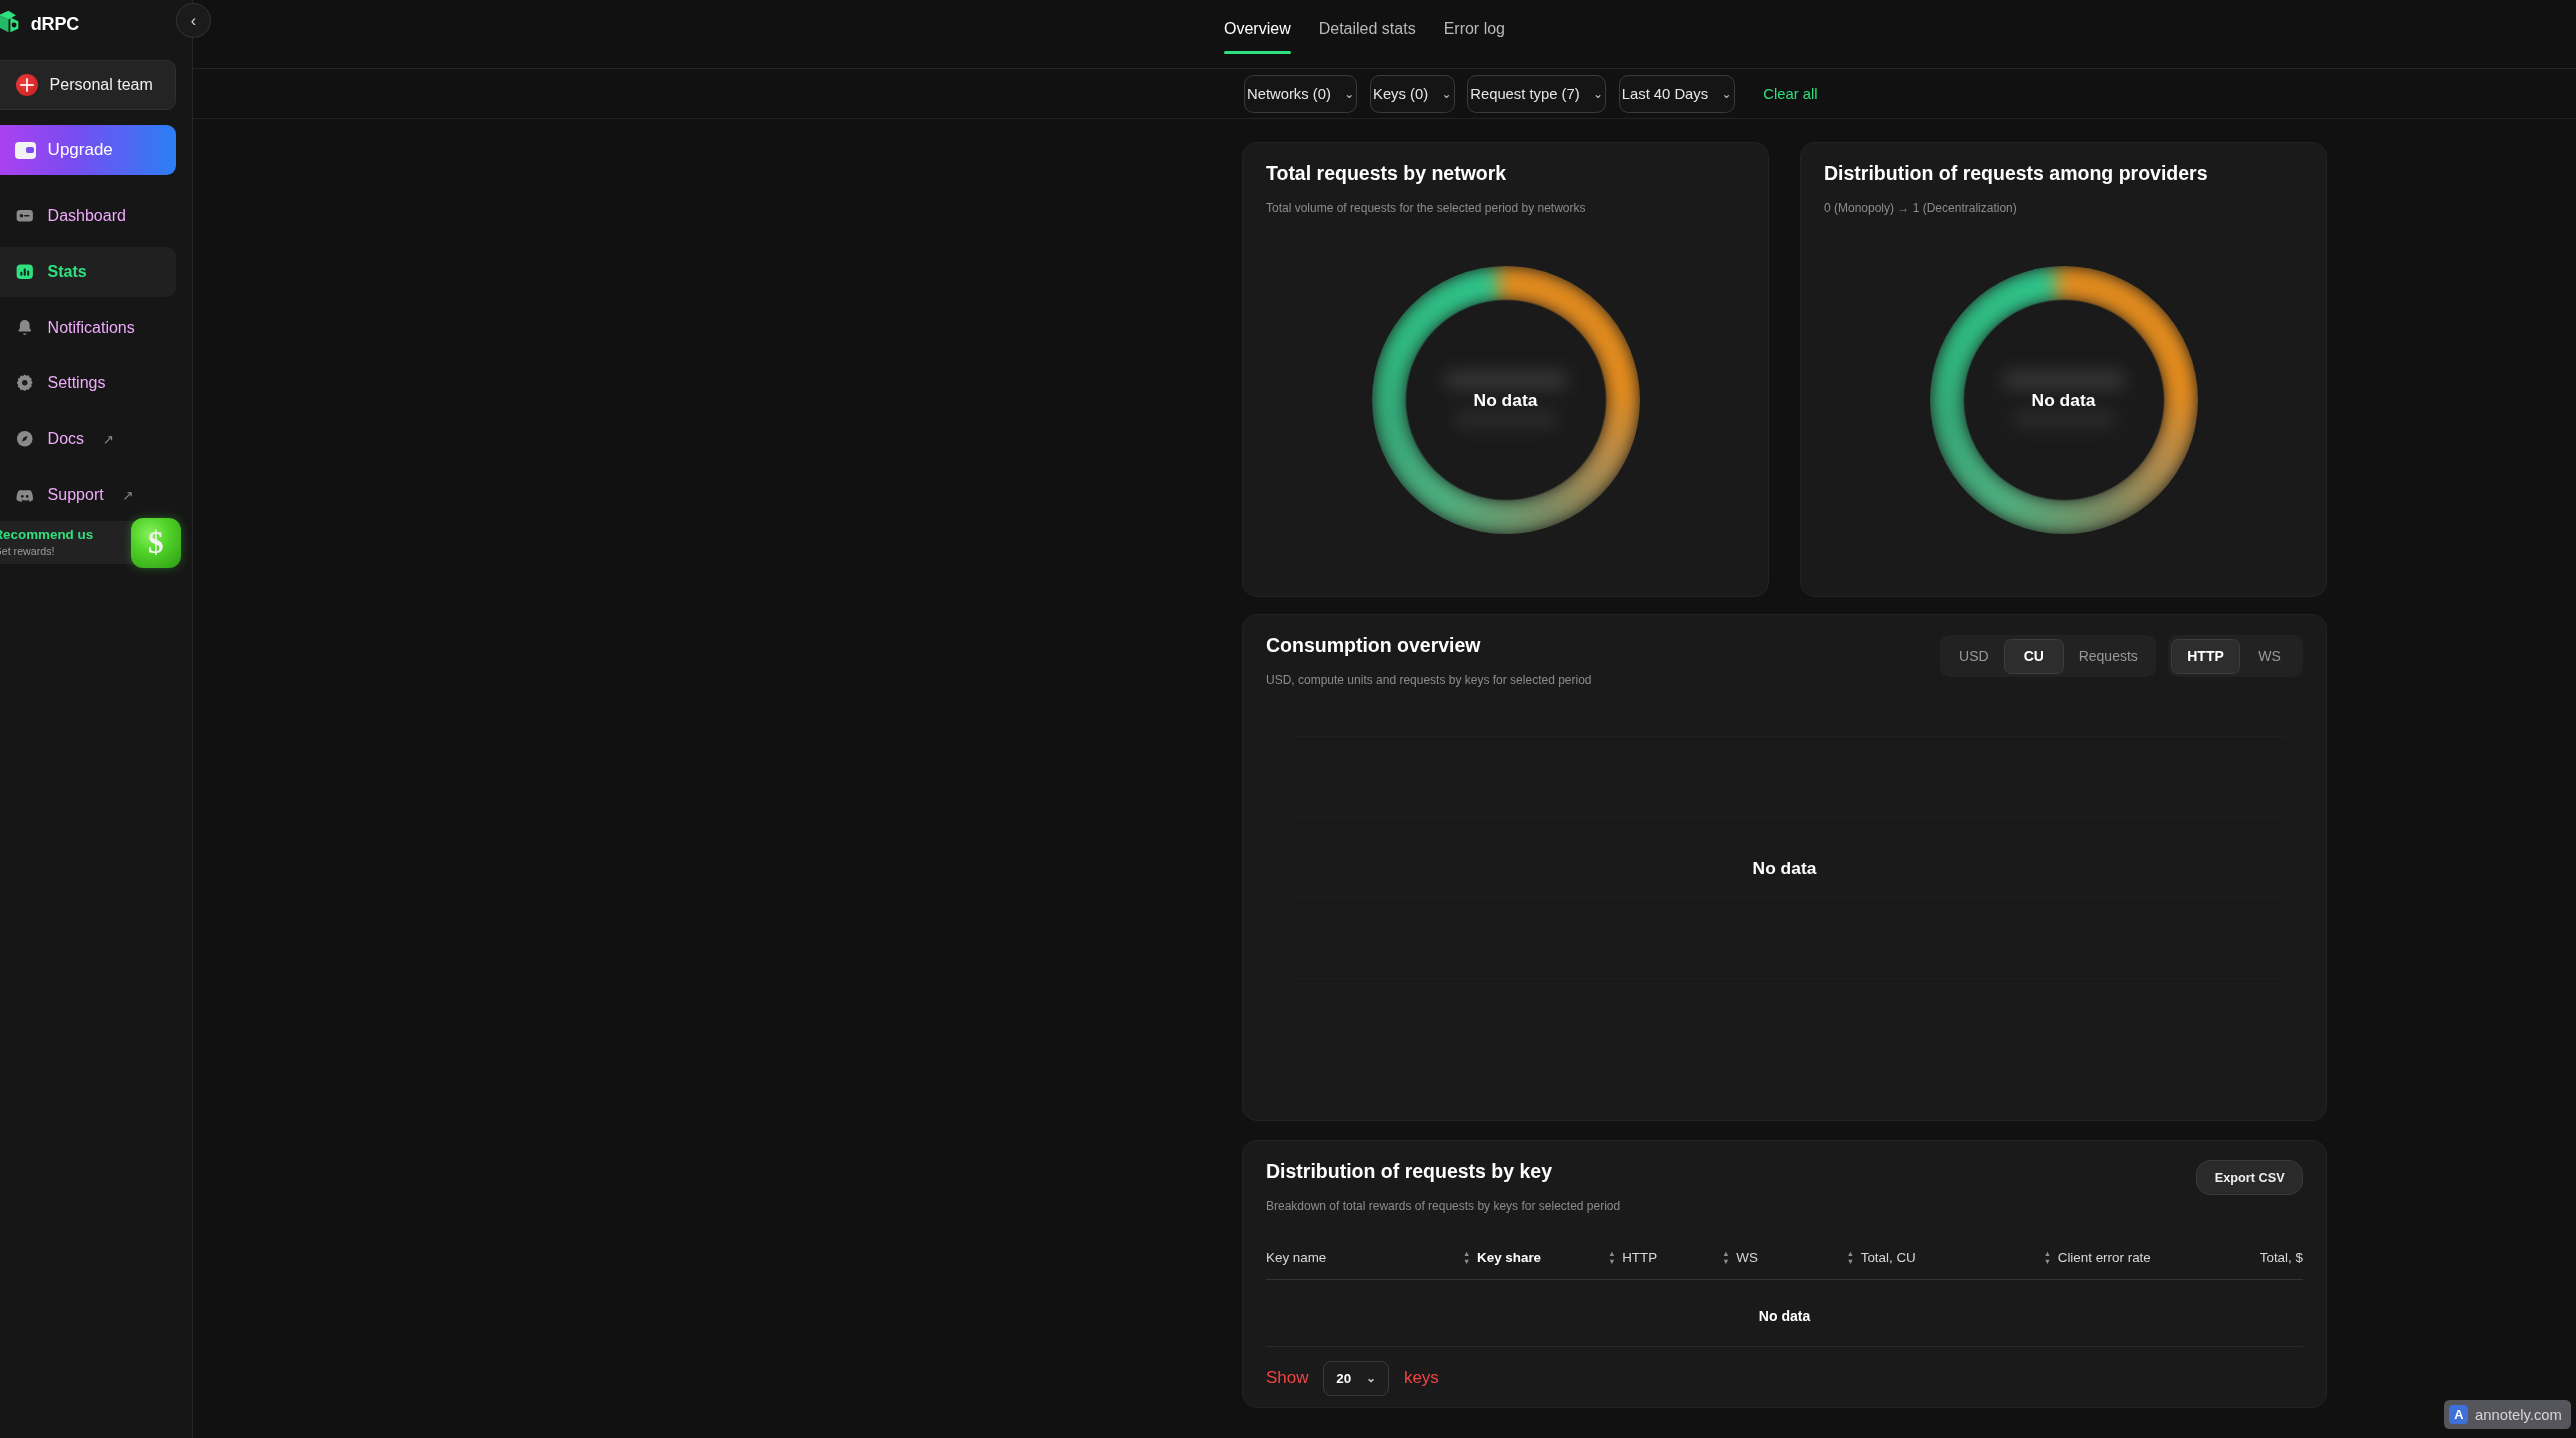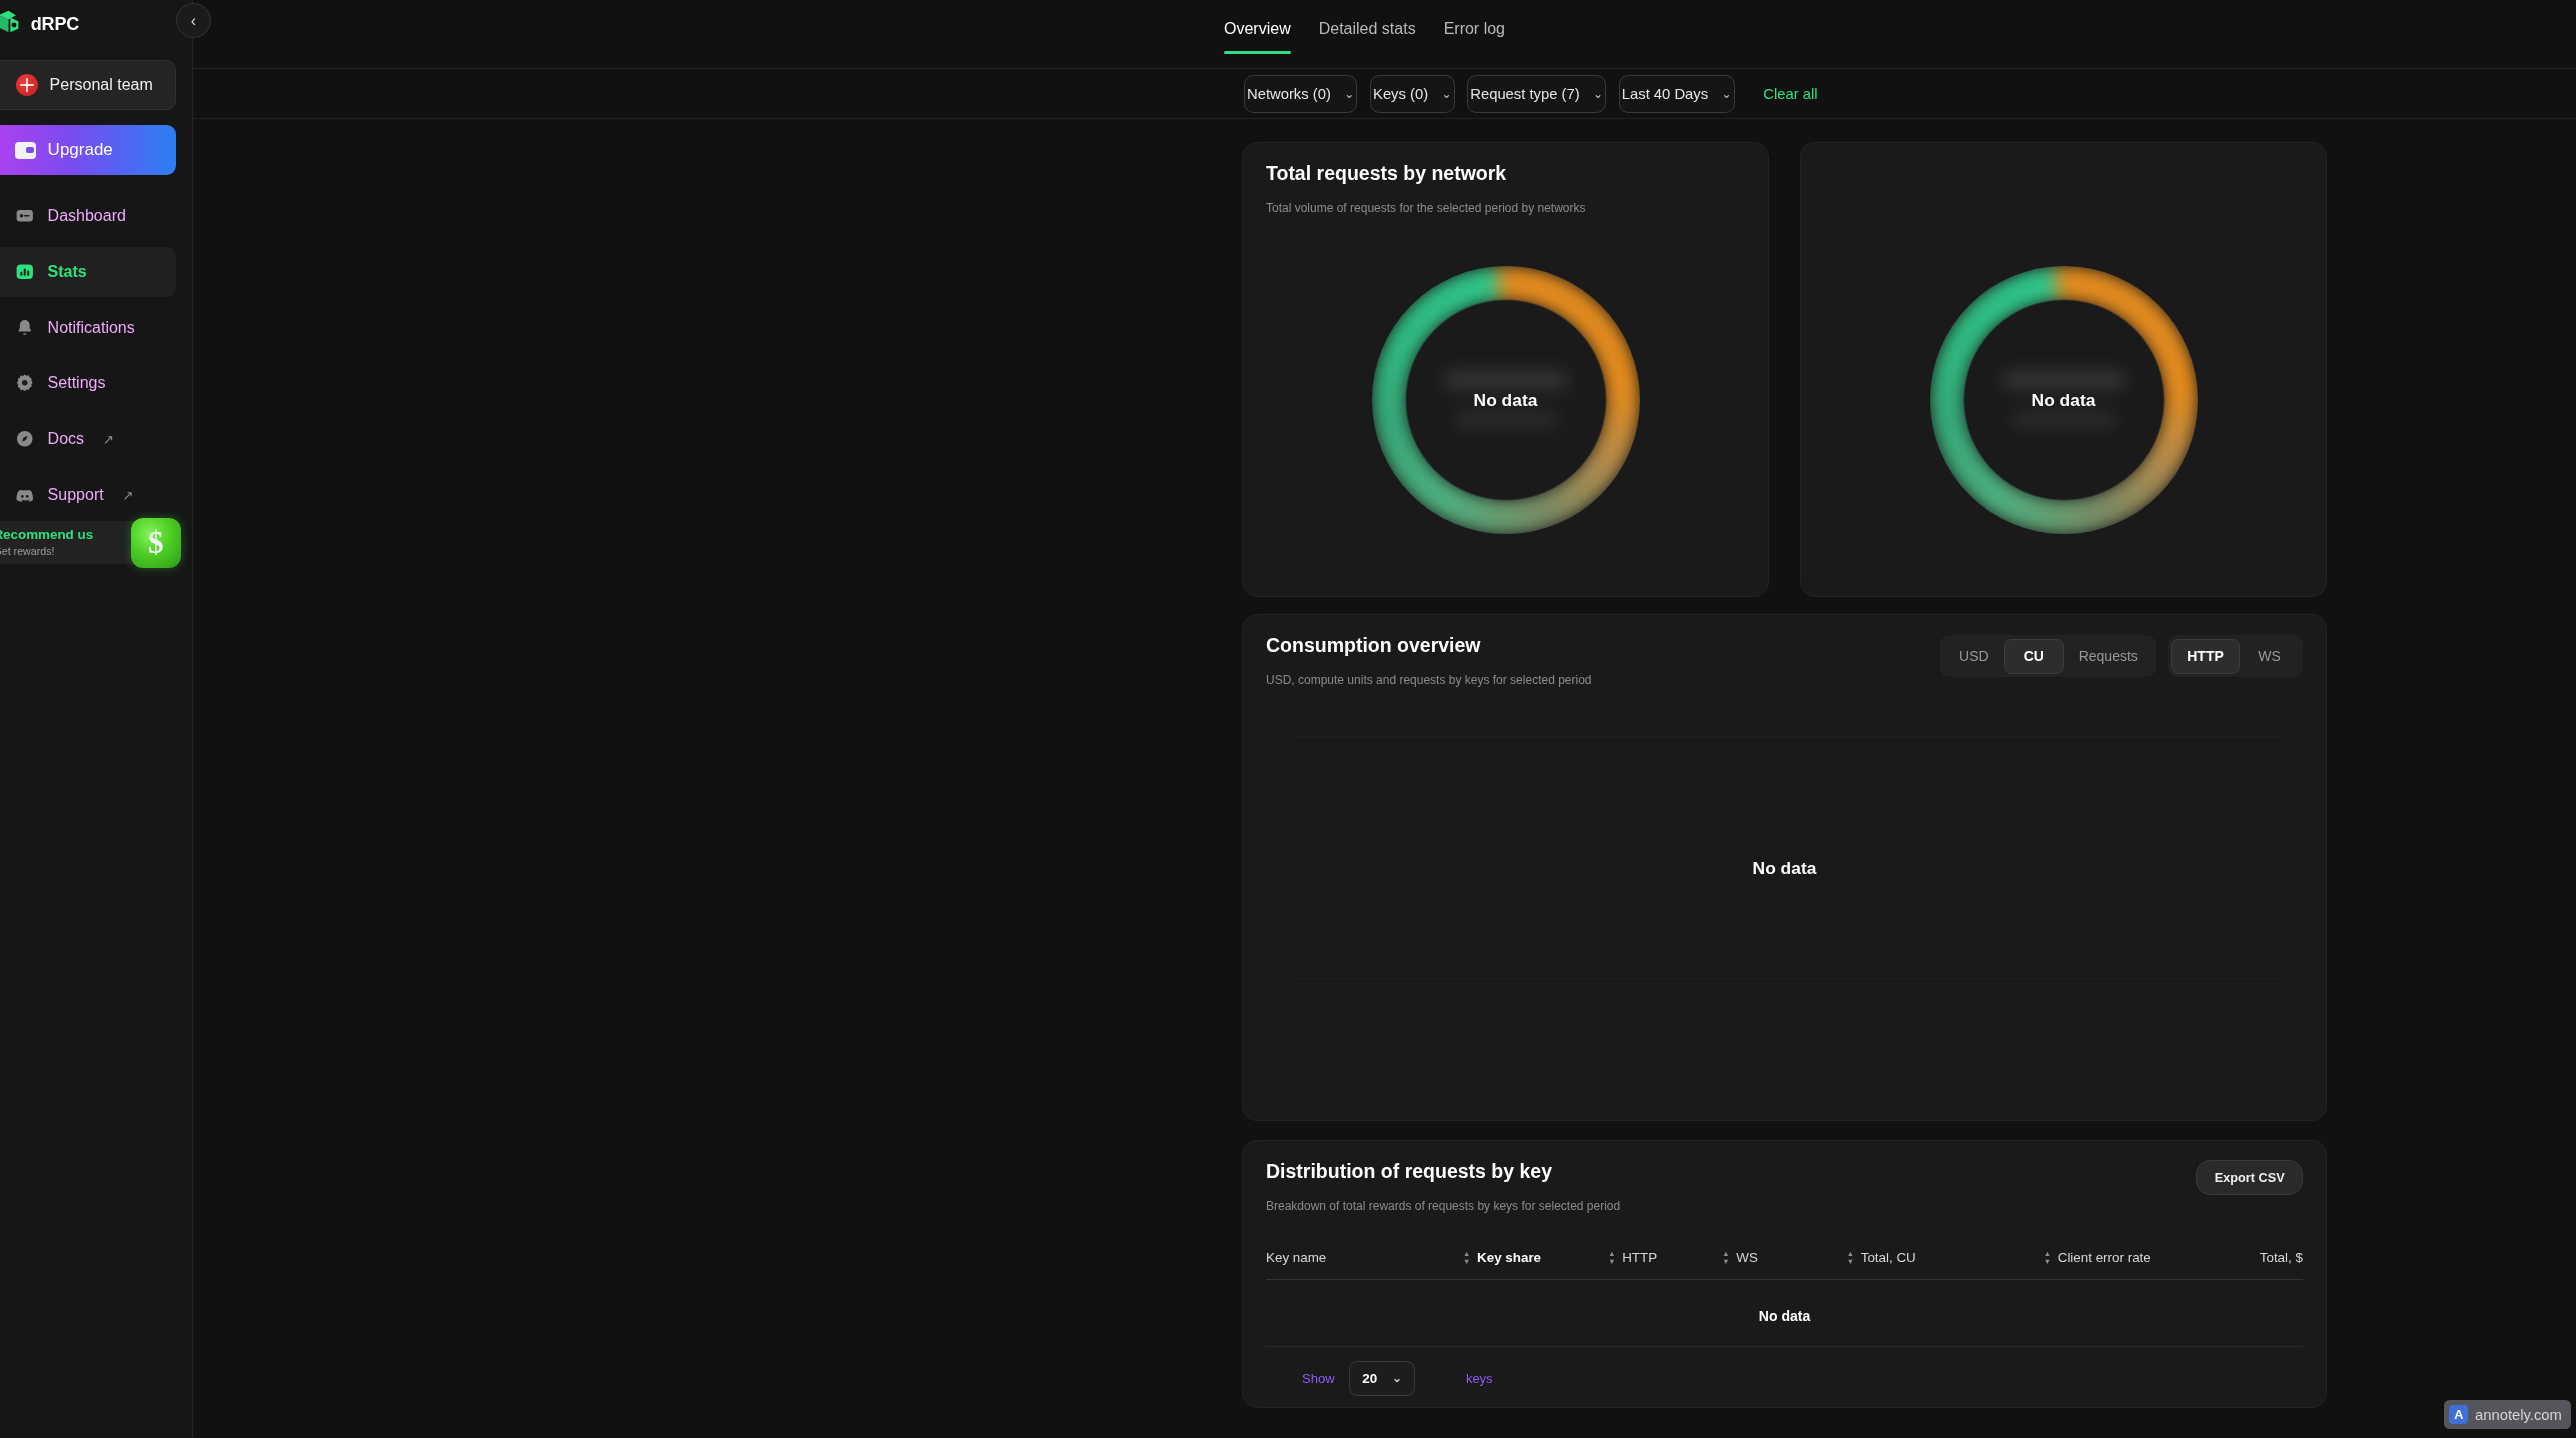--- a/index.html
+++ b/index.html
@@ -207,21 +207,21 @@
   .table-rule { position: absolute; left: 23px; right: 23px; top: 138px; height: 1.3px; background: #333333; }
   .table-empty {
     position: absolute; left: 23px; right: 23px; top: 145px; height: 60px;
     display: flex; align-items: center; justify-content: center;
     color: #ffffff; font-size: 14px; font-weight: 600;
   }
   .table-rule2 { position: absolute; left: 23px; right: 23px; top: 205px; height: 0.7px; background: #2a2a2a; }
   .tfoot {
     position: absolute; left: 23px; top: 216px; height: 42px; display: flex; align-items: center; gap: 14.8px;
   }
-  .tfoot-text { color: #8b5cf6; font-size: 13px; margin-left: 36px; }
+  .tfoot-text { color: #ef4444; font-size: 17px; }
   .page-select {
     height: 35px; min-width: 62px; padding: 0 12px; background: #1d1d1d;
     border: 0.7px solid #3a3a3a; border-radius: 8px;
     display: flex; align-items: center; justify-content: space-between; gap: 14.8px;
     color: #ffffff; font-size: 13.4px; font-weight: 600; cursor: pointer;
   }
 
   
   .watermark {
     position: absolute; right: 4.7px; bottom: 8.7px; height: 29.5px;
@@ -375,20 +375,24 @@
     <div class="card-sub">Total volume of requests for the selected period by networks</div>
   </div>
   <div class="donut-wrap">
     <div class="donut"></div>
     <div class="donut-center-blur"></div>
     <div class="nodata-label">No data</div>
   </div>
 </div>
 
 <div class="card" id="card-providers">
+  <div class="card-head">
+    <div class="card-title">Distribution of requests among providers</div>
+    <div class="card-sub">0 (Monopoly) → 1 (Decentralization)</div>
+  </div>
   <div class="donut-wrap">
     <div class="donut"></div>
     <div class="donut-center-blur"></div>
     <div class="nodata-label">No data</div>
   </div>
 </div>
 
 <div class="card" id="card-consumption">
   <div class="card-head">
     <div class="card-title">Consumption overview</div>

